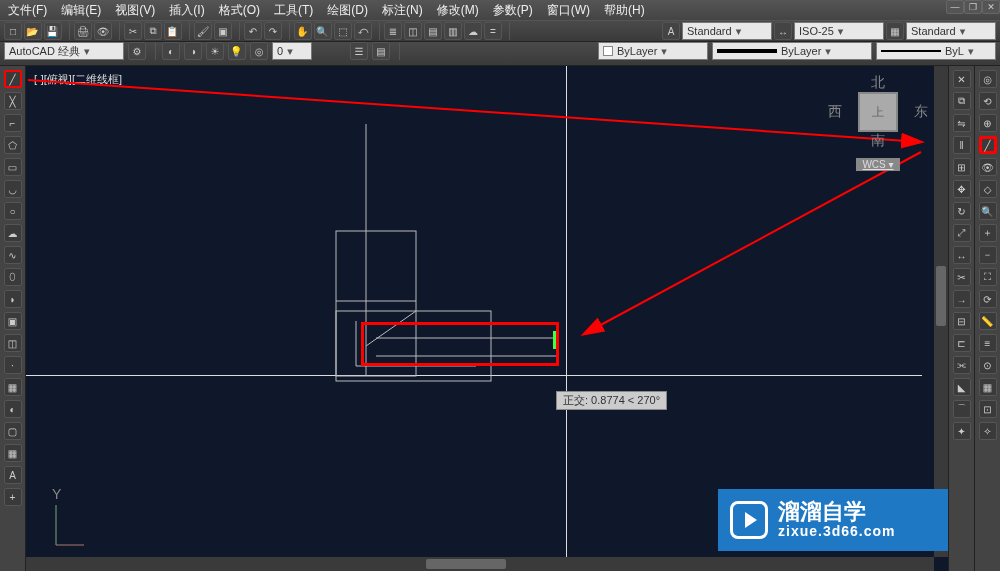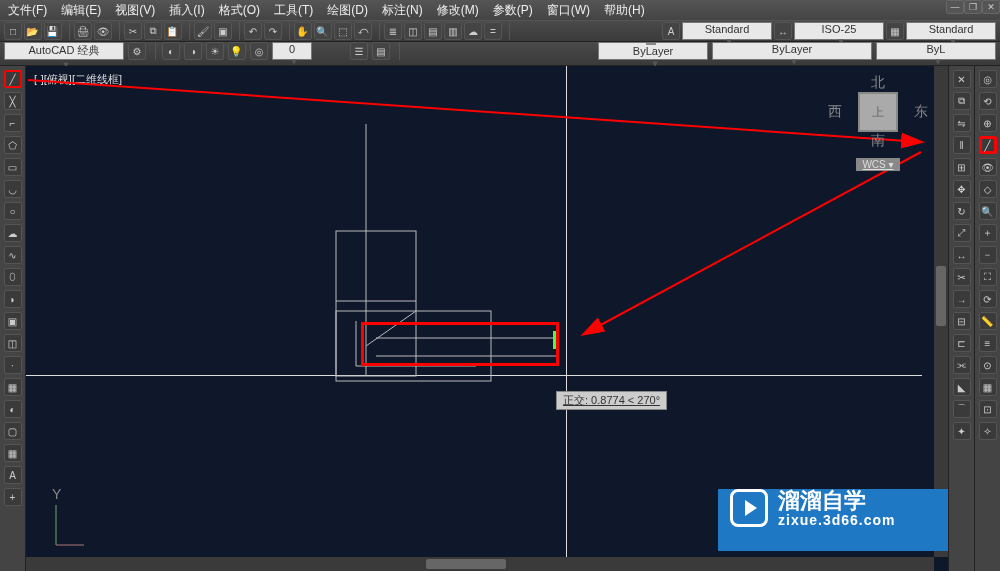--- a/index.html
+++ b/index.html
@@ -6,47 +6,47 @@
 body { width: 1000px; height: 571px; background: #333; overflow: hidden; position: relative; }
 
 .menubar { height: 20px; background: linear-gradient(#555,#444); display: flex; align-items: center; padding: 0 8px; font-size: 12px; color: #eee; gap: 14px; text-align: center; }
 .menubar .menu-item { cursor: pointer; }
 
 .toolbar { height: 22px; background: linear-gradient(#4a4a4a,#3a3a3a); border-top: 1px solid #555; border-bottom: 1px solid #222; display: flex; align-items: center; padding: 0 4px; gap: 2px; }
 .tool-btn { width: 18px; height: 18px; display: flex; align-items: center; justify-content: center; background: #444; border: 1px solid #555; border-radius: 2px; font-size: 10px; color: #ccc; }
 .tool-sep { width: 4px; height: 18px; border-right: 1px solid #555; margin: 0 2px; }
 
 .toolbar2 { height: 24px; background: linear-gradient(#4a4a4a,#3a3a3a); border-bottom: 1px solid #222; display: flex; padding: 0 4px; gap: 4px; font-size: 11px; color: #ccc; }
-.combo { height: 18px; background: #e8e8e8; border: 1px solid #777; display: flex; align-items: center; padding: 0 4px; color: #333; font-size: 11px; flex-direction: column; }
+.combo { height: 18px; background: #e8e8e8; border: 1px solid #777; display: flex; align-items: center; padding: 0 4px; color: #333; font-size: 11px; }
 .combo .arrow { margin-left: 4px; color: #555; }
 .layer-swatch { width: 60px; height: 4px; background: #000; display: inline-block; margin-right: 4px; }
 
 .main-area { position: absolute; left: 0; top: 66px; right: 0; bottom: 0; display: flex; }
 .left-toolbar { width: 26px; background: #444; border-right: 1px solid #222; display: flex; flex-direction: column; align-items: center; padding-top: 4px; gap: 4px; }
 .left-toolbar .tool-btn, .right-toolbar .tool-btn, .right-toolbar2 .tool-btn { width: 18px; height: 18px; background: #3a3a3a; border: 1px solid #555; }
 
 .canvas-area { flex: 1; position: relative; background: #0f172a; overflow: hidden; }
 .viewport-label { position: absolute; left: 8px; top: 6px; color: #ddd; font-size: 11px; }
 
 .crosshair-h { position: absolute; left: 0; width: 896px; top: 309px; border-top: 1px solid #ddd; }
 .crosshair-v { position: absolute; top: 0; bottom: 0; left: 540px; border-left: 1px solid #ddd; }
 
 .drawing { position: absolute; stroke: #bbb; stroke-width: 1; fill: none; }
 .highlight-box { position: absolute; border: 3px solid red; }
 
-.tooltip { position: absolute; left: 530px; top: 325px; background: #ccc; border: 1px solid #888; font-size: 11px; color: #333; padding: 1px 6px; text-decoration: underline; }
+.tooltip { position: absolute; left: 530px; top: 325px; background: #ccc; border: 1px solid #888; font-size: 11px; color: #333; padding: 1px 6px; }
 
 .viewcube { position: absolute; right: 20px; top: 8px; width: 100px; height: 130px; color: #888; font-size: 12px; text-align: center; }
 .viewcube .face { width: 40px; height: 40px; background: #aaa; margin: 0 auto; border: 2px solid #888; display: flex; align-items: center; justify-content: center; color: #666; font-size: 12px;}
 .viewcube .dir { font-size: 14px; color: #888; }
 .viewcube .wcs { margin-top: 8px; background: #888; color: #ddd; font-size: 10px; display:inline-block; padding:1px 6px;text-decoration:underline;}
 
 .ucs-icon { position: absolute; left: 20px; bottom: 18px; color: #888; font-size: 14px; }
 
-.watermark { position: absolute; right: 0; bottom: 20px; width: 230px; height: 62px; background: #1e78c3; display: flex; align-items: flex-start; padding: 0 12px; gap: 10px; }
+.watermark { position: absolute; right: 0; bottom: 20px; width: 230px; height: 62px; background: #1e78c3; display: flex; align-items: center; padding: 0 12px; gap: 10px; }
 .watermark .play-icon { width: 38px; height: 38px; border: 3px solid #fff; border-radius: 8px; display: flex; align-items: center; justify-content: center; }
 .watermark .play-icon::after { content: ''; border-left: 12px solid #fff; border-top: 8px solid transparent; border-bottom: 8px solid transparent; margin-left: 3px;}
 .watermark .wm-text { color: #fff; display:flex; flex-direction:column; line-height:1.1;}
 .watermark .wm-main { font-size: 22px; font-weight: bold; }
 .watermark .wm-sub { font-size: 14px; letter-spacing: 1px; font-weight: bold;}
 
 .right-toolbar, .right-toolbar2 { width: 26px; background: #444; border-left: 1px solid #222; display: flex; flex-direction: column; align-items: center; padding-top: 4px; gap: 4px; }
 .right-panels { display:flex; }
 
 .win-controls { position: absolute; top: 0; right: 0; display:flex; }

